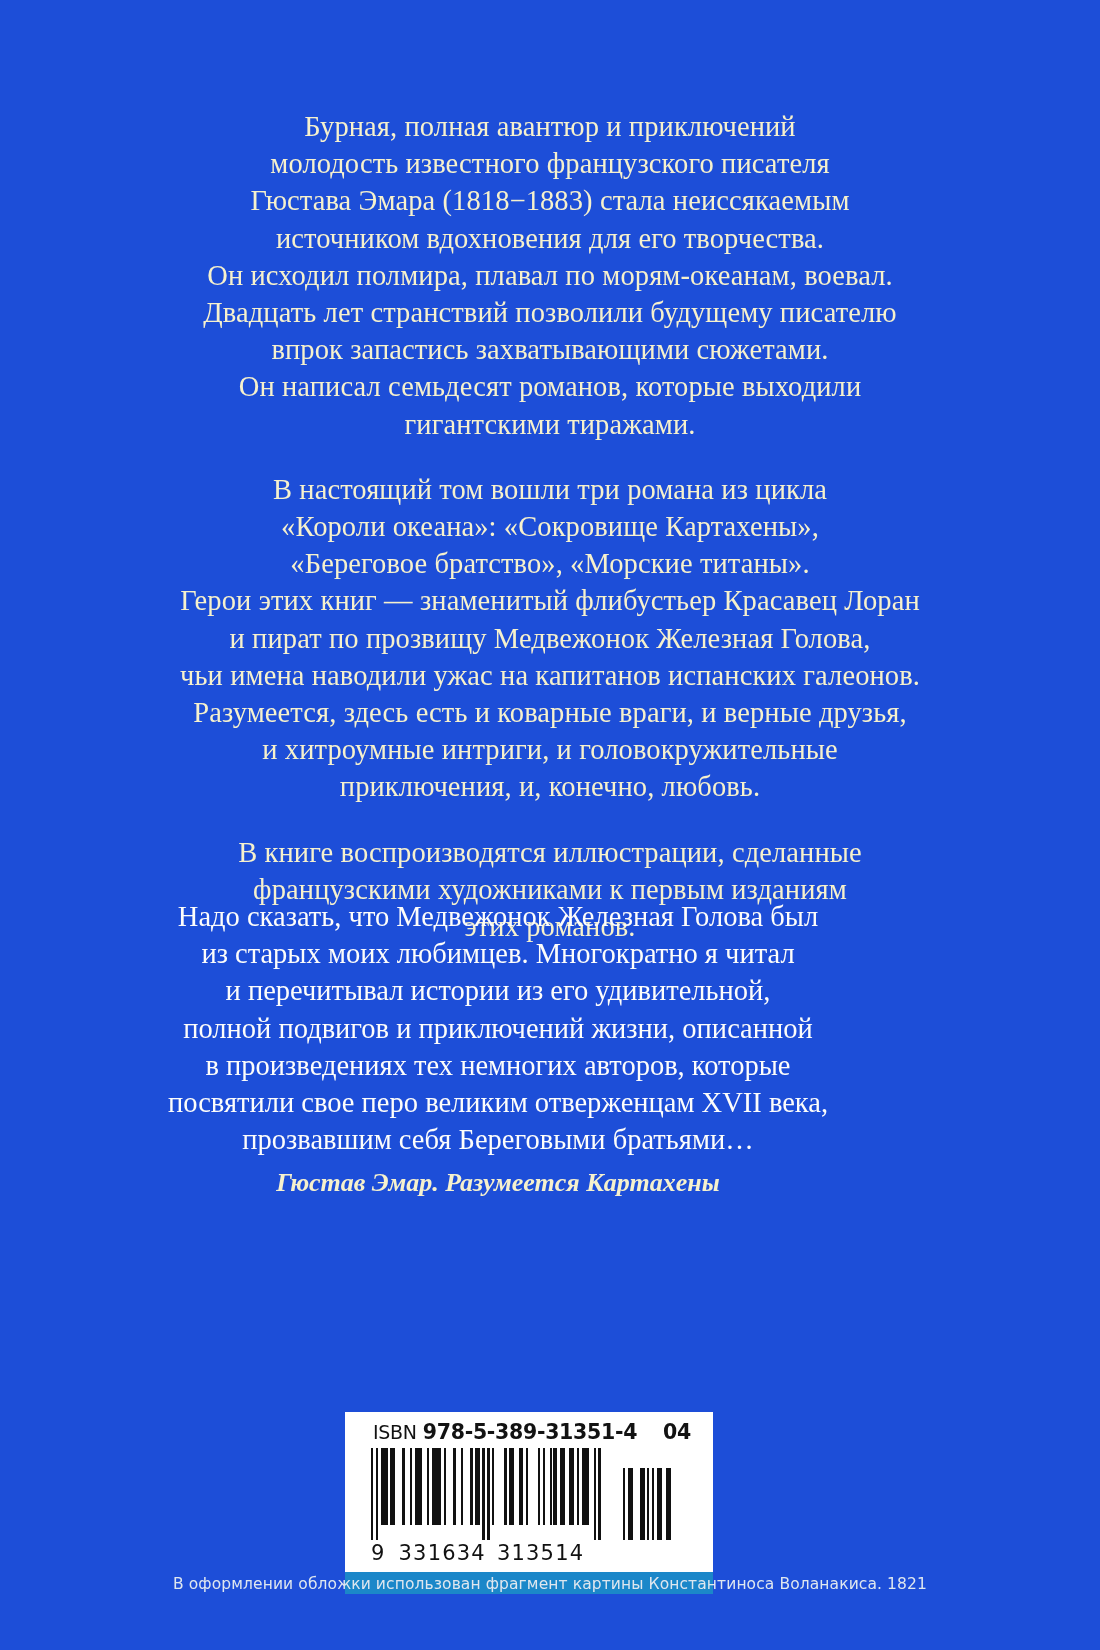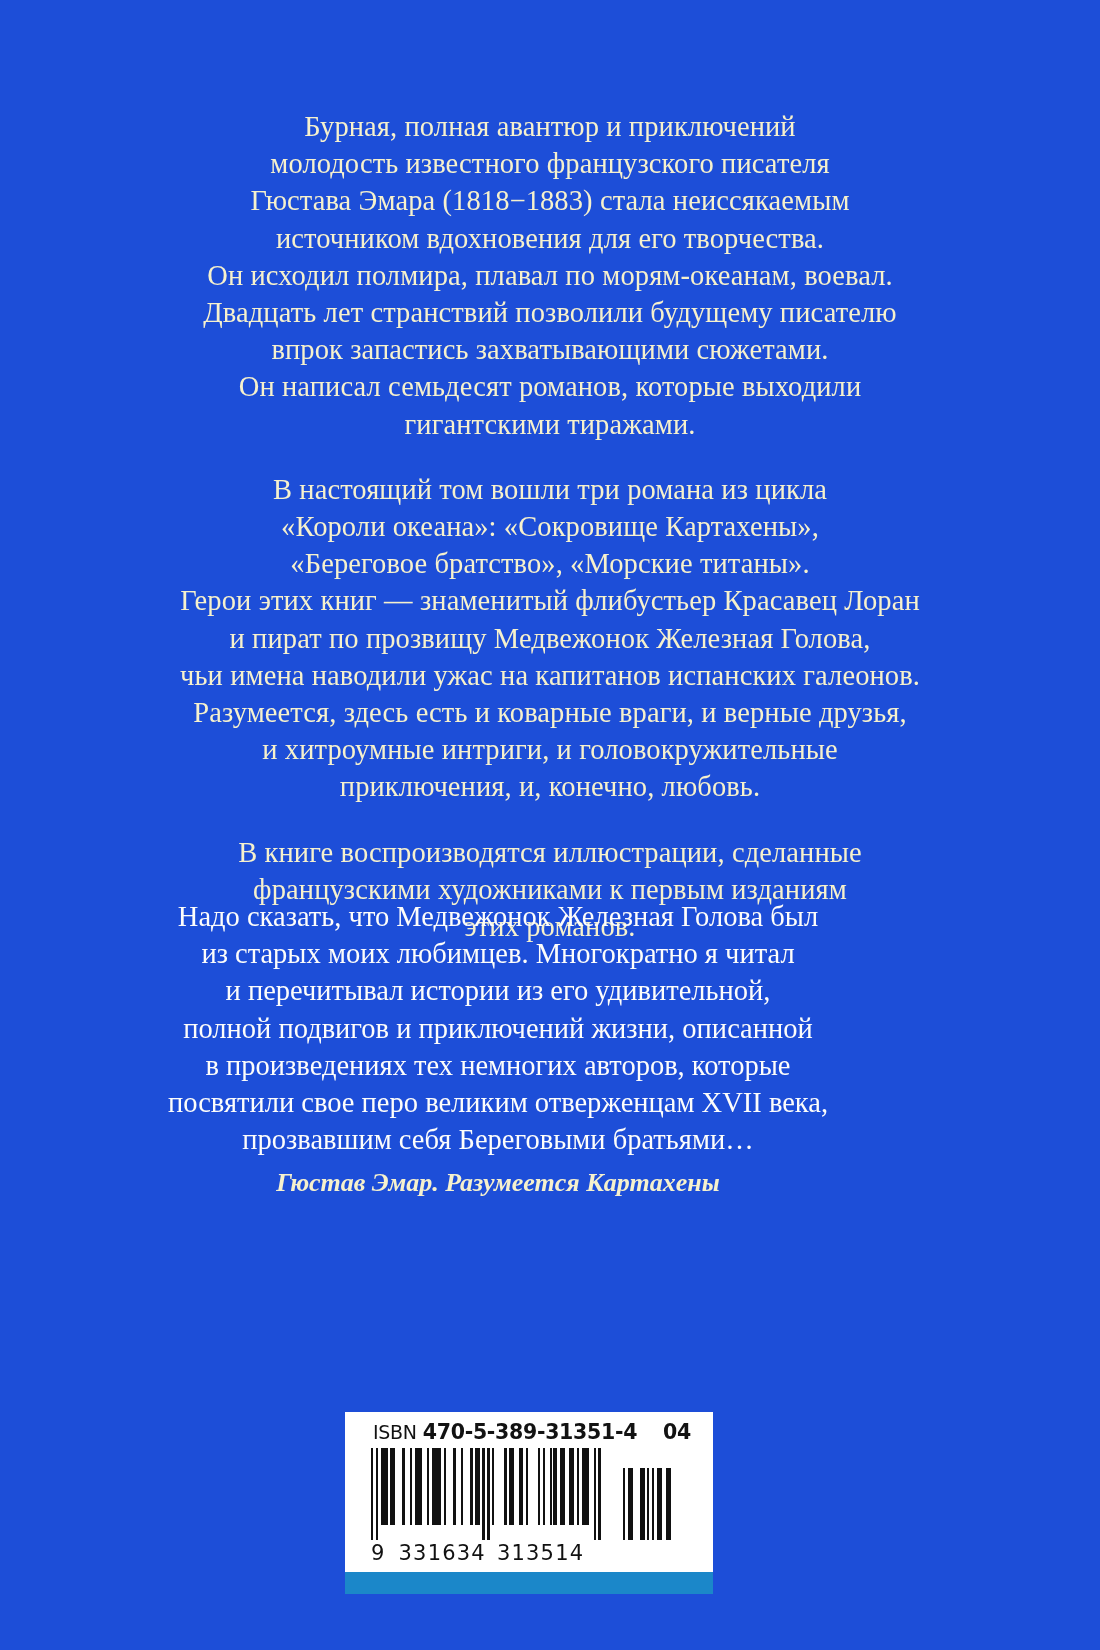--- a/index.html
+++ b/index.html
@@ -231,21 +231,21 @@
 посвятили свое перо великим отверженцам XVII века,
 прозвавшим себя Береговыми братьями…</p>
     <p class="quote-attrib">Гюстав Эмар. Разумеется Картахены</p>
   </div>
 
   <div class="barcode-block">
 
     <div class="barcode-head">
       <div class="isbn-text">
         <span class="isbn-prefix">ISBN</span>
-        <span class="isbn-number">470-5-389-31351-4</span>
+        <span class="isbn-number">978-5-389-31351-4</span>
       </div>
       <div class="addon-text">04</div>
     </div>
 
     <div class="bars-row">
       <div class="bars-main" id="bars-main" style="width: 229.9px;">
           <div class="bar guard" style="left: 0px; width: 2.42px; height: 100%;"></div>
           <div class="bar guard" style="left: 4.84px; width: 2.42px; height: 100%;"></div>
           <div class="bar" style="left: 9.68px; width: 2.42px; height: 84%;"></div>
           <div class="bar" style="left: 12.1px; width: 2.42px; height: 84%;"></div>
@@ -310,14 +310,15 @@
 
     <div class="digits-row">
       <div class="ean-digits">
         <span class="ean-d1">9</span><span class="ean-grp">331634</span><span>313514</span>
       </div>
     </div>
 
     <div class="barcode-footer"></div>
   </div>
 
+  <div class="credit-line">В оформлении обложки использован фрагмент картины Константиноса Воланакиса. 1821</div>
 
 </div>
 
 </body></html>

